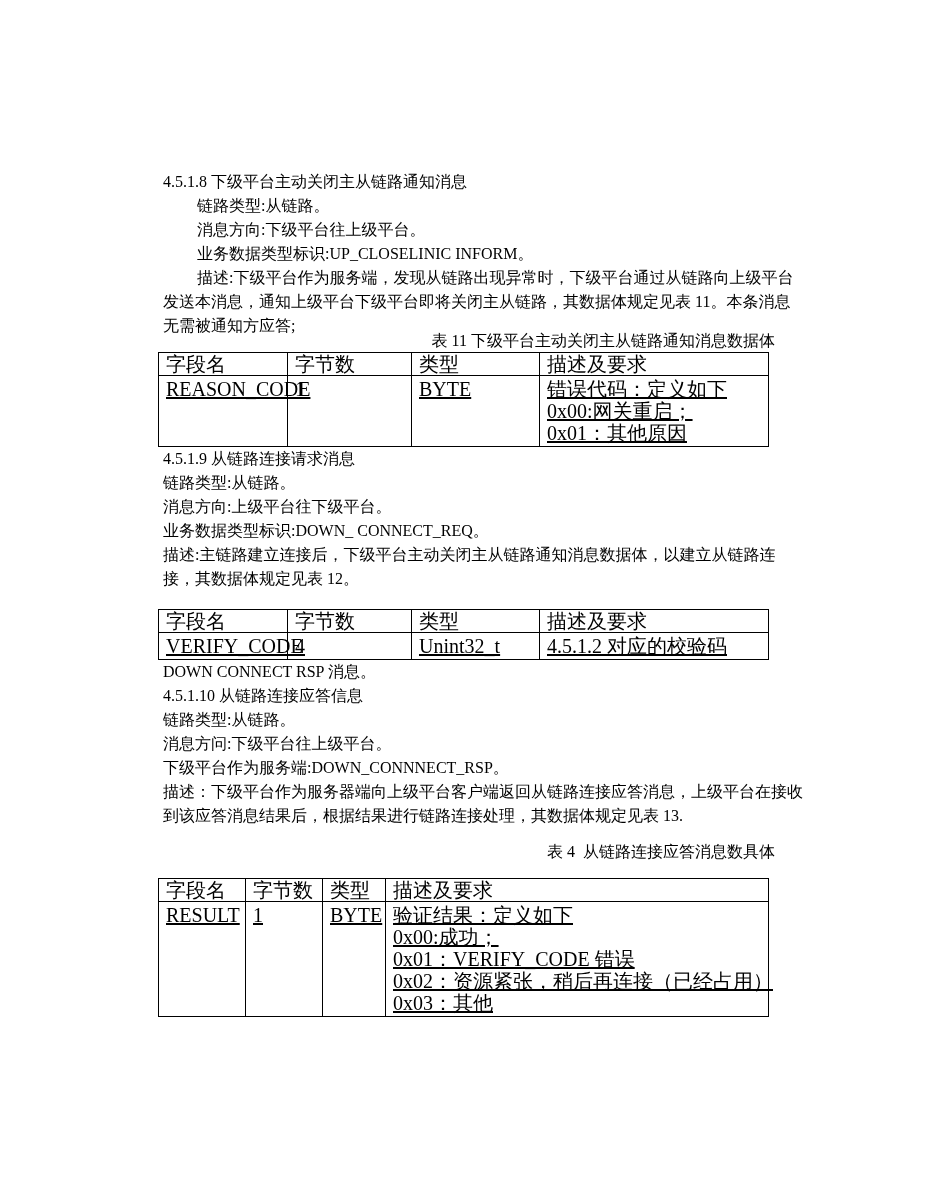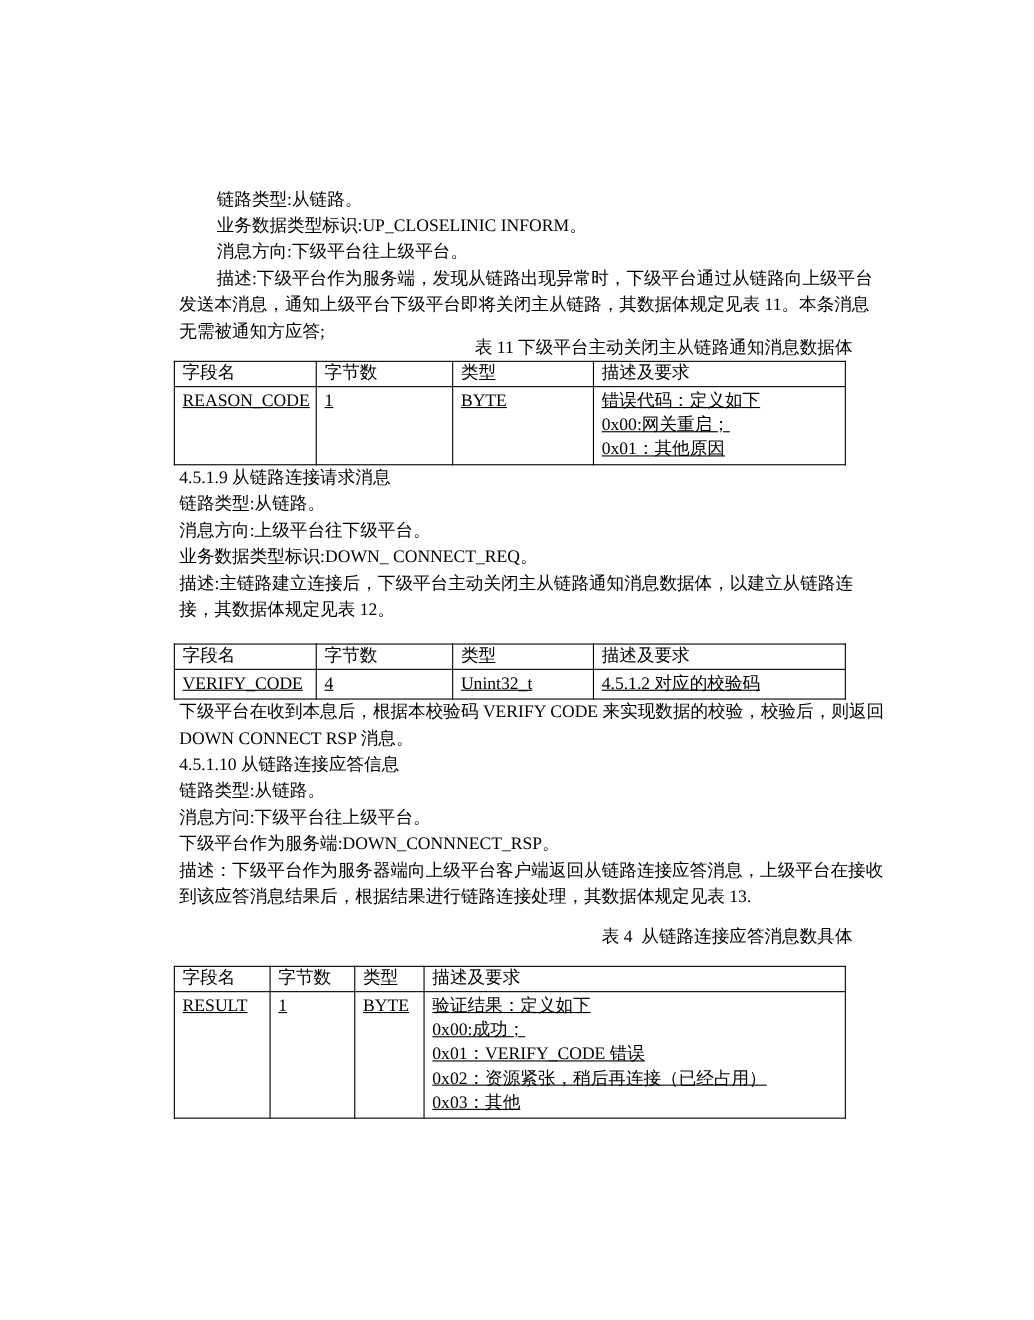--- a/index.html
+++ b/index.html
@@ -41,21 +41,21 @@
     table-layout: fixed;
     margin-left: -5px;
   }
   table.doc-table th,
   table.doc-table td {
     border: 1.5px solid #000000;
     font-weight: normal;
     text-align: left;
     vertical-align: top;
     padding: 1px 7px;
-    font-size: 16px;
+    font-size: 20px;
   }
   table.doc-table th { line-height: 20px; }
   table.doc-table td { line-height: 22px; padding-top: 2px; padding-bottom: 2px; }
   .b-table-13 td { line-height: 24px; padding-top: 3px; padding-bottom: 3px; }
   .cell-line { white-space: pre; text-decoration: underline; }
   
   .b-section-4-5-1-8   { margin-top: 0; }
   .b-table-11-caption  { margin-top: -8px; }
   .b-table-11          { margin-top: 0; }
   .b-section-4-5-1-9   { margin-top: 18px; }
@@ -65,23 +65,24 @@
   .b-section-4-5-1-10  { margin-top: 0; }
   .b-table-13-caption  { margin-top: 13px; }
   .b-table-13          { margin-top: 15px; }
 </style>
 </head>
 <body>
 
 <div class="page">
   <div class="content" id="content">
       <div class="block lines b-section-4-5-1-8">
+        <div class="line">4.5.1.8 下级平台主动关闭主从链路通知消息</div>
         <div class="line indent">链路类型:从链路。</div>
+        <div class="line indent">消息方向:下级平台往上级平台。</div>
         <div class="line indent">业务数据类型标识:UP_CLOSELINIC INFORM。</div>
-        <div class="line indent">消息方向:下级平台往上级平台。</div>
         <div class="line indent">描述:下级平台作为服务端，发现从链路出现异常时，下级平台通过从链路向上级平台</div>
         <div class="line">发送本消息，通知上级平台下级平台即将关闭主从链路，其数据体规定见表 11。本条消息</div>
         <div class="line">无需被通知方应答;</div>
       </div>
       <div class="caption b-table-11-caption">表 11 下级平台主动关闭主从链路通知消息数据体</div>
       <table class="doc-table b-table-11" style="width: 610px;">
         <colgroup>
           <col style="width: 129px;">
           <col style="width: 124px;">
           <col style="width: 128px;">
@@ -148,21 +149,20 @@
             <td>
               <div class="cell-line">Unint32_t</div>
             </td>
             <td>
               <div class="cell-line">4.5.1.2 对应的校验码</div>
             </td>
           </tr>
         </tbody>
       </table>
       <div class="block lines b-paragraph-verify">
-        <div class="line">下级平台在收到本息后，根据本校验码 VERIFY CODE 来实现数据的校验，校验后，则返回</div>
         <div class="line">DOWN CONNECT RSP 消息。</div>
       </div>
       <div class="block lines b-section-4-5-1-10">
         <div class="line">4.5.1.10 从链路连接应答信息</div>
         <div class="line">链路类型:从链路。</div>
         <div class="line">消息方问:下级平台往上级平台。</div>
         <div class="line">下级平台作为服务端:DOWN_CONNNECT_RSP。</div>
         <div class="line">描述：下级平台作为服务器端向上级平台客户端返回从链路连接应答消息，上级平台在接收</div>
         <div class="line">到该应答消息结果后，根据结果进行链路连接处理，其数据体规定见表 13.</div>
       </div>

